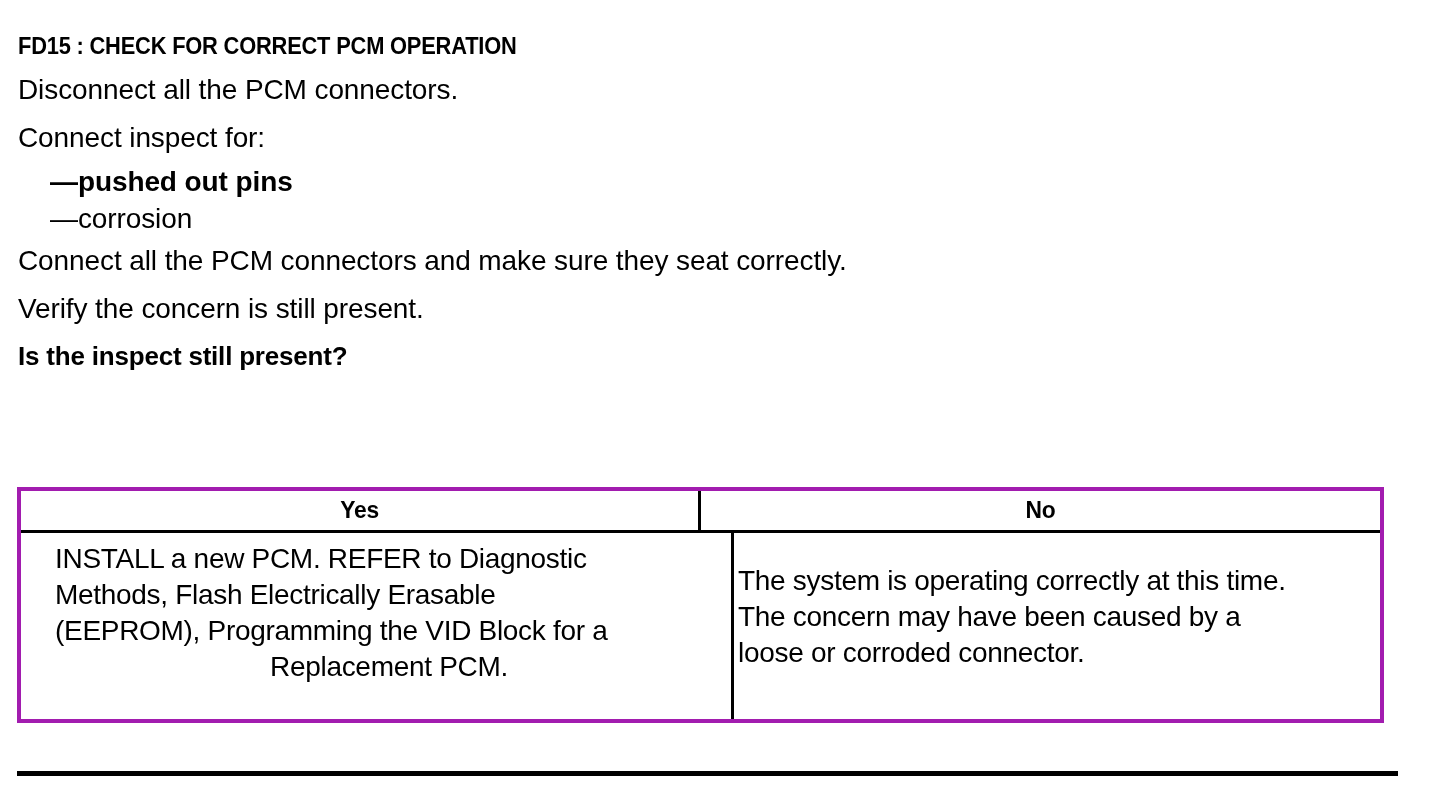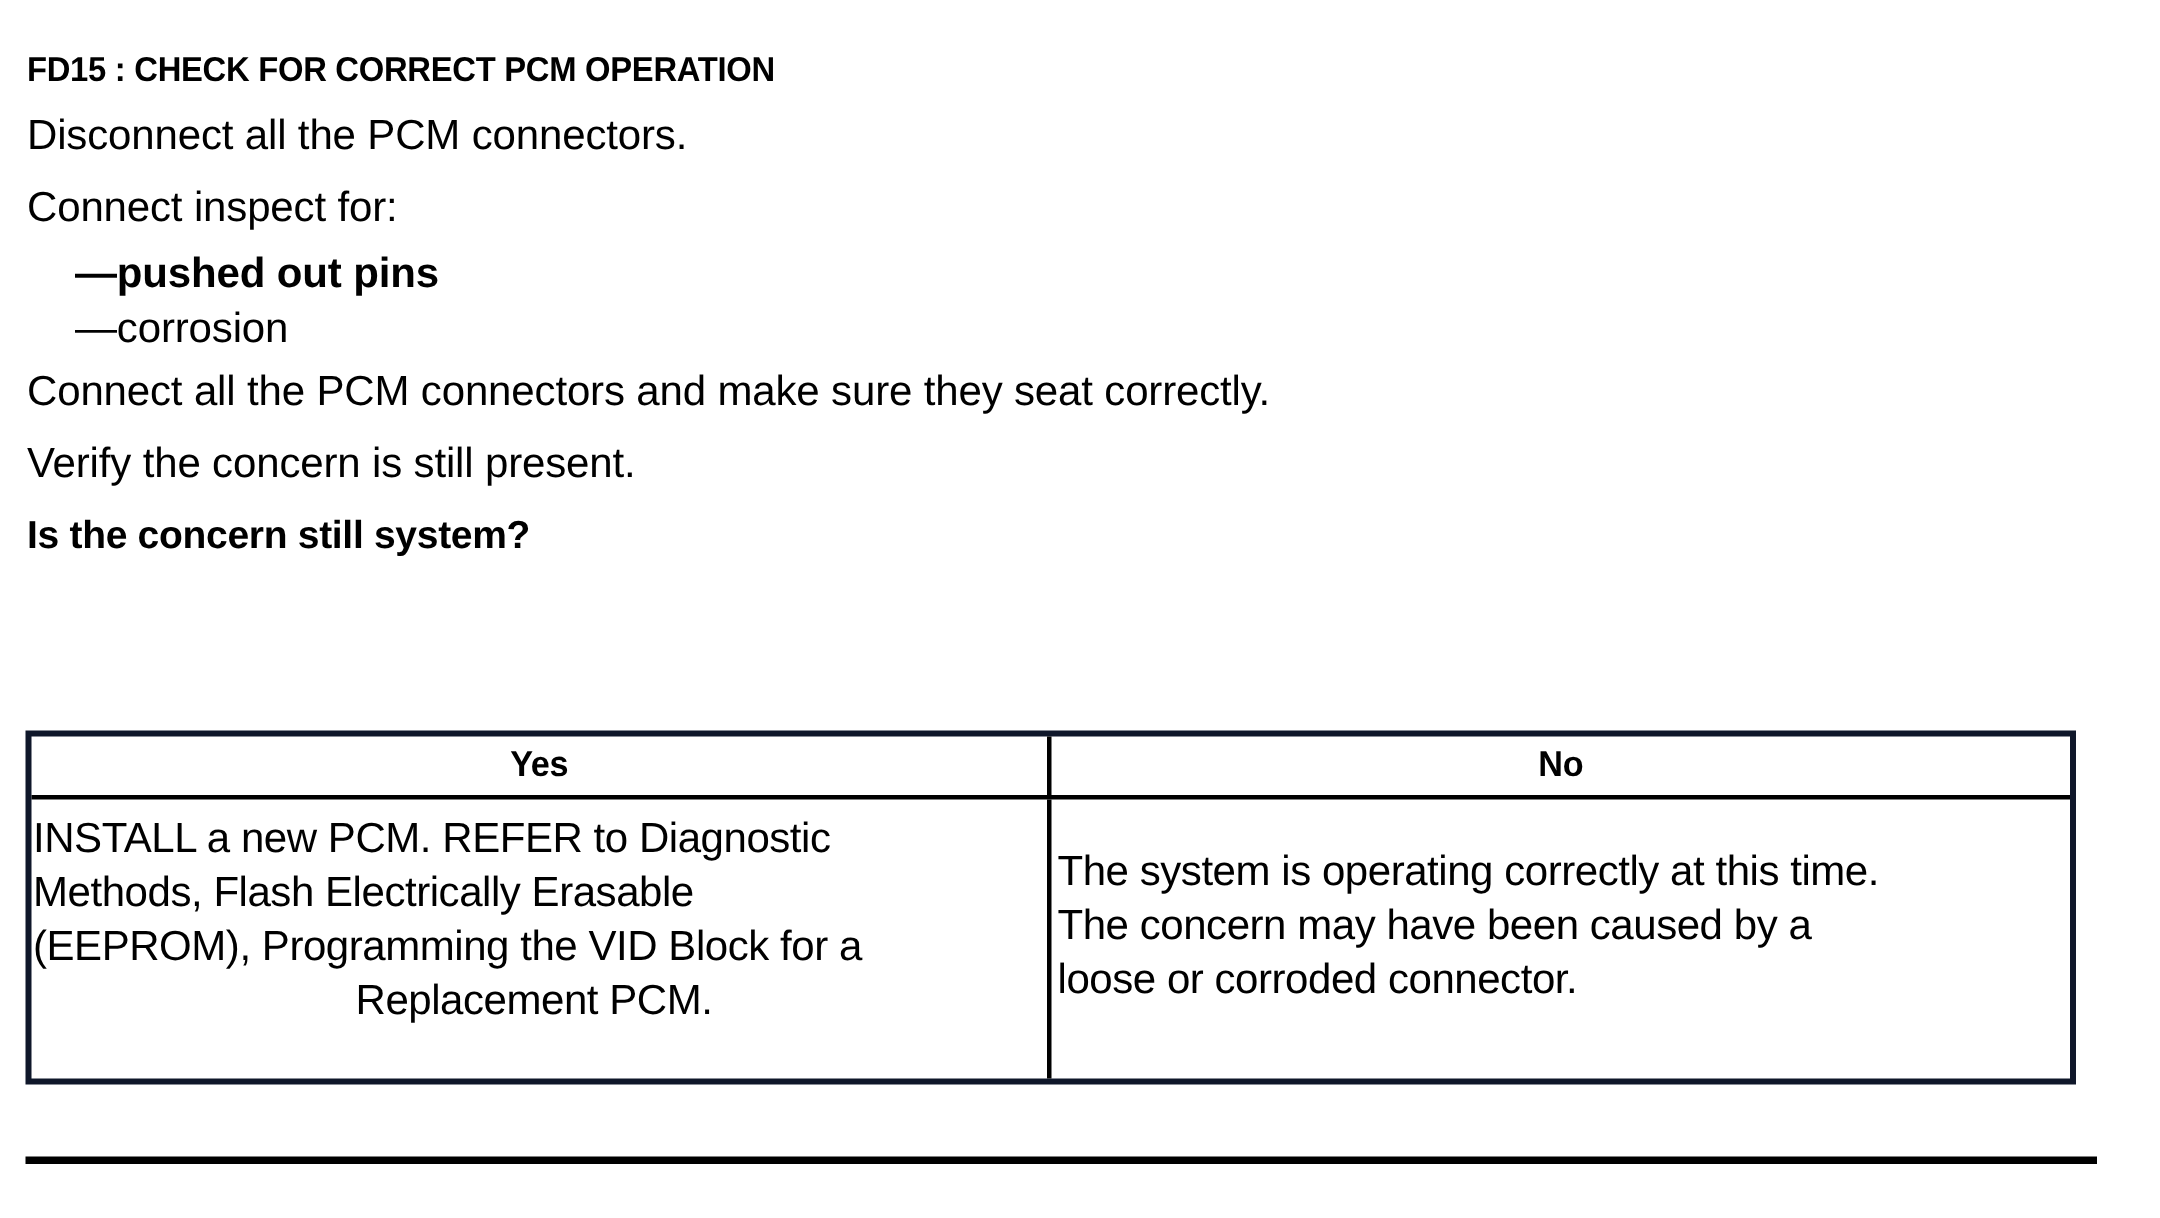--- a/index.html
+++ b/index.html
@@ -67,37 +67,38 @@
     line-height: 47px;
     letter-spacing: -0.2px;
   }
 
   
   .decision-table {
     position: absolute;
     left: 17px;
     top: 487px;
     width: 1367px;
-    border: 4px solid #0f172a;
+    border: 4px solid #a21caf;
     border-collapse: collapse;
     background: #fff;
     box-sizing: border-box;
   }
   .dt-row {
     display: flex;
     width: 100%;
   }
   .dt-head-row {
     height: 42px;
     border-bottom: 3px solid #000;
     box-sizing: border-box;
   }
   .dt-body-row {
     height: 186px;
     box-sizing: border-box;
+    margin-left: 33px;
   }
   .dt-cell-yes {
     width: 680px;
     flex: 0 0 680px;
     border-right: 3px solid #000;
     box-sizing: border-box;
     position: relative;
   }
   .dt-cell-no {
     flex: 1 1 auto;
@@ -159,21 +160,21 @@
 
   <div class="step-title">FD15 : CHECK FOR CORRECT PCM OPERATION</div>
 
   <div class="instructions">
     <div class="instr-line">Disconnect all the PCM connectors.</div>
     <div class="instr-line">Connect inspect for:</div>
     <div class="instr-line dash first-dash">—pushed out pins</div>
     <div class="instr-line dash">—corrosion</div>
     <div class="instr-line">Connect all the PCM connectors and make sure they seat correctly.</div>
     <div class="instr-line">Verify the concern is still present.</div>
-    <div class="instr-line bold">Is the concern still system?</div>
+    <div class="instr-line bold">Is the inspect still present?</div>
   </div>
 
   <div class="decision-table">
 
     <div class="dt-row dt-head-row">
       <div class="dt-cell-yes">
         <div class="dt-head-label">Yes</div>
       </div>
       <div class="dt-cell-no">
         <div class="dt-head-label">No</div>

